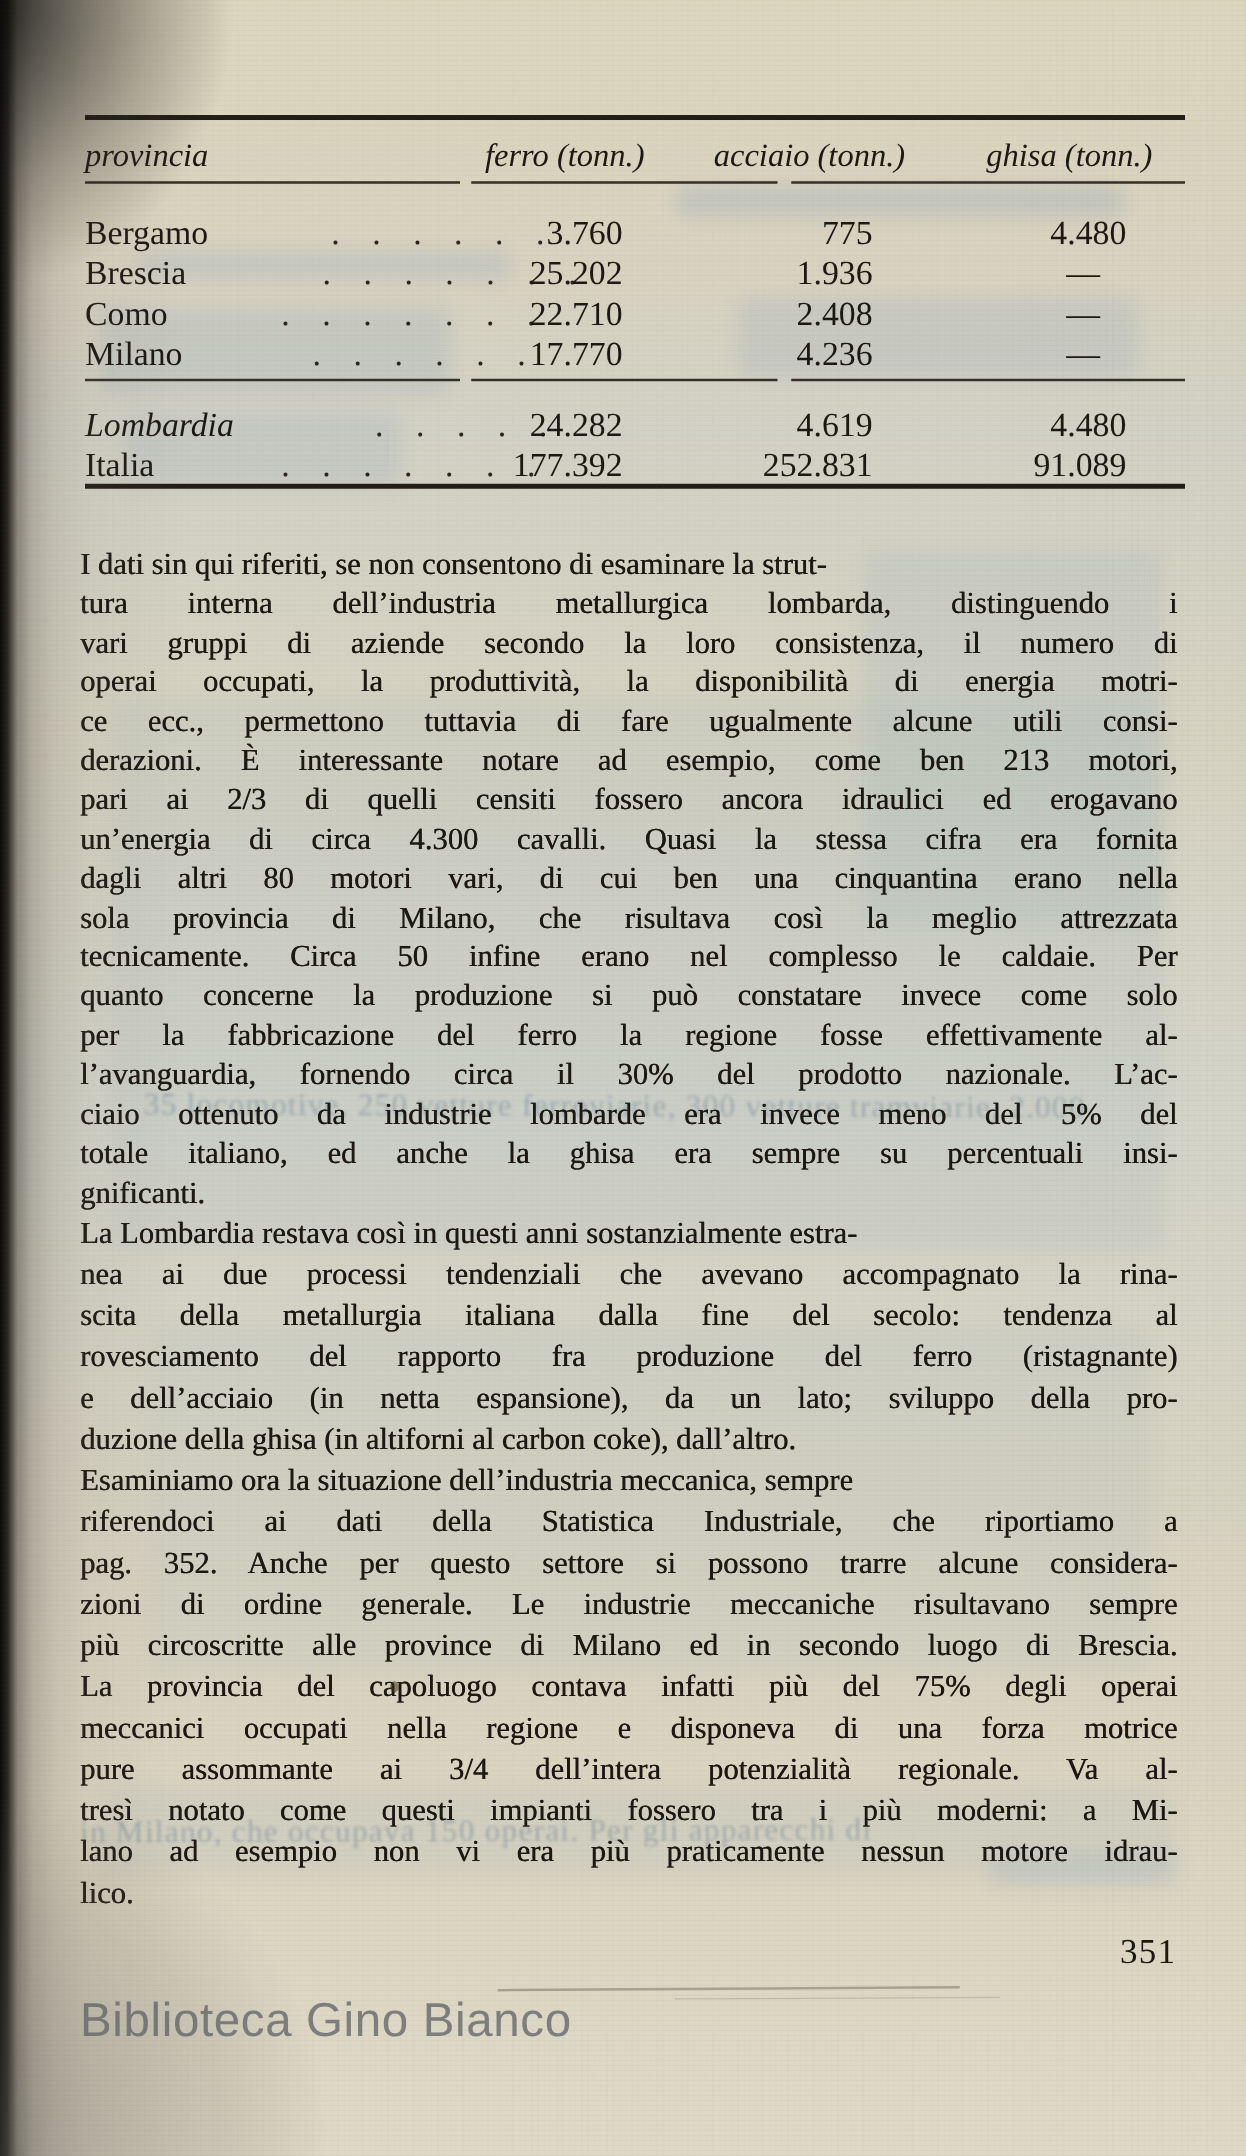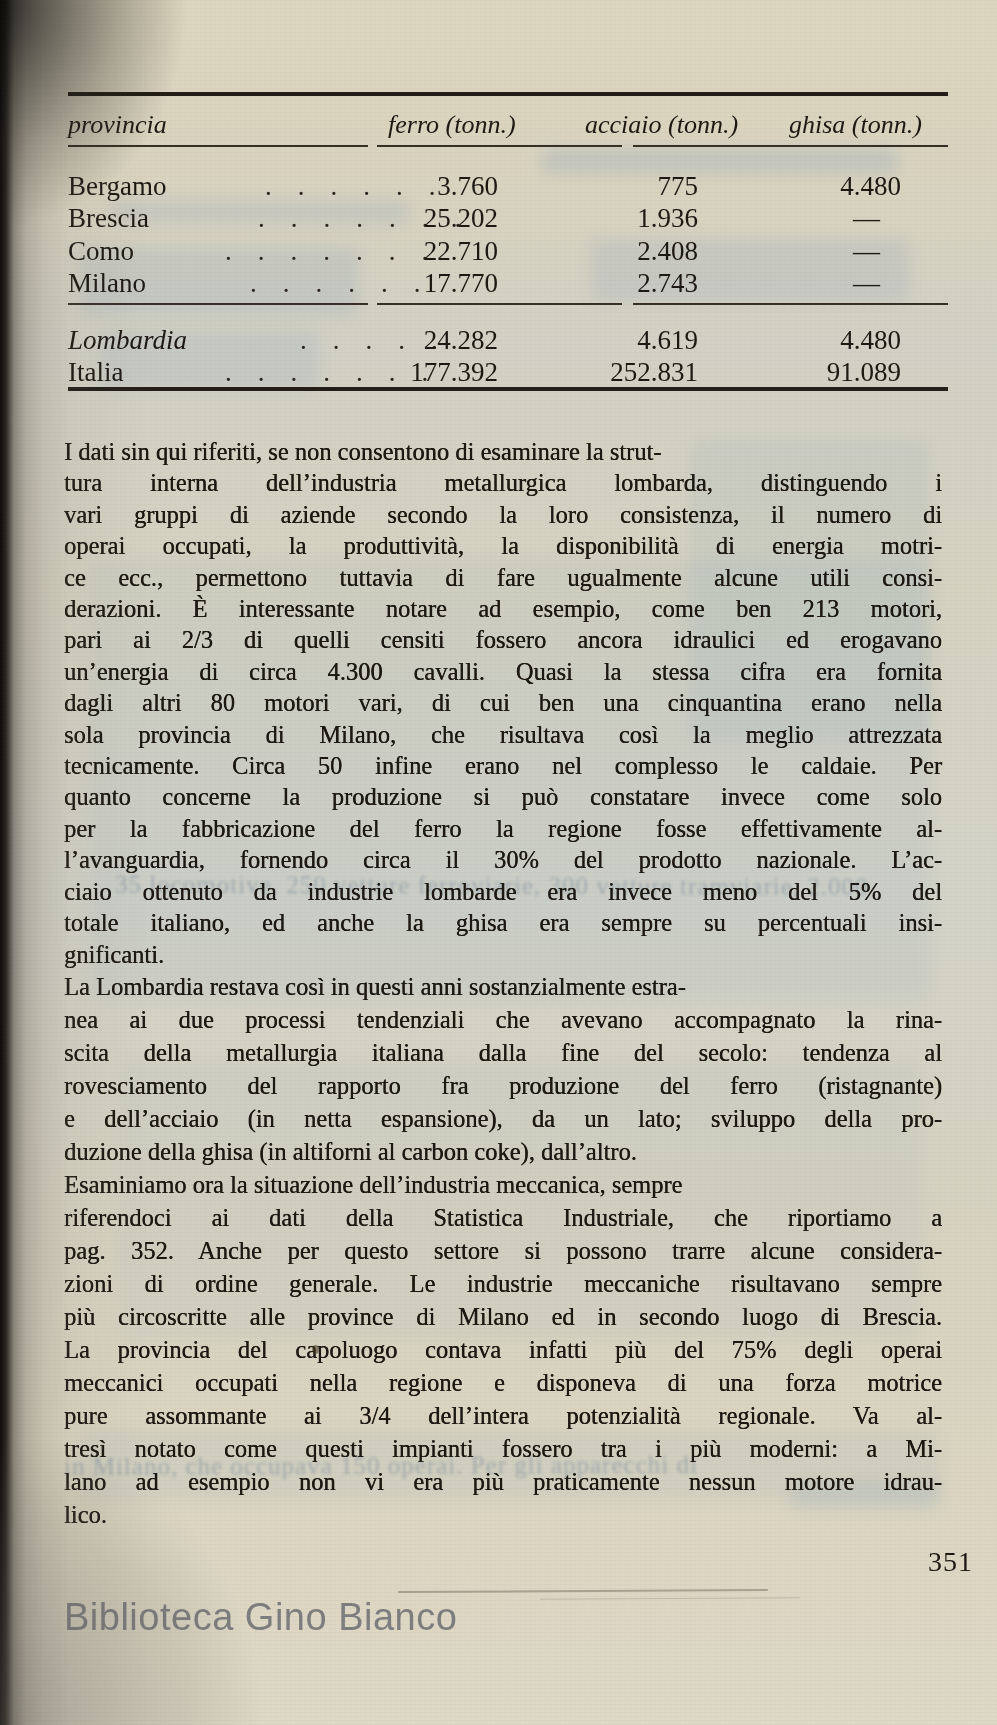--- a/index.html
+++ b/index.html
@@ -45,21 +45,21 @@
   
   .body-text{position:absolute;left:64px;top:436px;width:878px;font-size:24.5px;
     text-shadow:.3px 0 0 currentColor;}
   .para{margin:0;}
   .p0 .bline{line-height:31.4px;}
   .p1 .bline,.p2 .bline{line-height:33px;}
   .bline{text-align:justify;text-align-last:justify;height:auto;}
   .bline.first{text-indent:28px;}
   .bline.last{text-align-last:left;}
   
-  .pagenum{position:absolute;top:1546px;left:732px;width:241px;text-align:right;
+  .pagenum{position:absolute;top:1546px;left:700px;width:241px;text-align:right;
     font-size:28px;letter-spacing:1px;}
   .watermark{position:absolute;left:64px;top:1596px;font-size:38px;
     font-family:"Liberation Sans",sans-serif;color:var(--wm,#7e7e80);letter-spacing:.5px;}
   .pencil{position:absolute;left:398px;top:1590px;width:370px;height:2px;
     background:rgba(128,116,100,.55);transform:rotate(-.35deg);border-radius:2px;}
   .pencil2{position:absolute;left:540px;top:1598px;width:260px;height:1px;
     background:rgba(128,116,100,.30);transform:rotate(-.3deg);}
   .speck{position:absolute;width:7px;height:9px;border-radius:50%;background:rgba(70,55,30,.55);}
 </style>
 </head>
@@ -88,21 +88,21 @@
     <div class="rule thin" style="top:145px;left:0;width:300px;"></div>
     <div class="rule thin" style="top:145px;left:309px;width:245px;"></div>
     <div class="rule thin" style="top:145px;left:565px;width:315px;"></div>
     <div class="rule thin" style="top:303px;left:0;width:300px;"></div>
     <div class="rule thin" style="top:303px;left:309px;width:245px;"></div>
     <div class="rule thin" style="top:303px;left:565px;width:315px;"></div>
     <div class="rule thick" style="top:387px;"></div>
     <div class="t-head" id="t-head">
         <span class="th" style="position: absolute; left: 0px; top: 0px;">provincia</span>
         <span class="th" style="position: absolute; left: 320px; top: 0px;">ferro (tonn.)</span>
-        <span class="th" style="position: absolute; left: 517px; top: 0px;">acciaio (tonn.)</span>
+        <span class="th" style="position: absolute; left: 503px; top: 0px;">acciaio (tonn.)</span>
         <span class="th" style="position: absolute; left: 721px; top: 0px;">ghisa (tonn.)</span>
       </div>
     <div id="t-rows">
         <span class="t-row" style="top: 170px;">
           <span class="t-name">Bergamo</span>
           <span class="t-leader" style="left: 197px;">......</span>
           <span class="t-val c1">3.760</span>
           <span class="t-val c2">775</span>
           <span class="t-val c3">4.480</span>
         </span>
@@ -117,21 +117,21 @@
           <span class="t-name">Como</span>
           <span class="t-leader" style="left: 157px;">.......</span>
           <span class="t-val c1">22.710</span>
           <span class="t-val c2">2.408</span>
           <span class="t-dash">—</span>
         </span>
         <span class="t-row" style="top: 267px;">
           <span class="t-name">Milano</span>
           <span class="t-leader" style="left: 182px;">......</span>
           <span class="t-val c1">17.770</span>
-          <span class="t-val c2">2.743</span>
+          <span class="t-val c2">4.236</span>
           <span class="t-dash">—</span>
         </span>
         <span class="t-row" style="top: 324px;">
           <span class="t-name it">Lombardia</span>
           <span class="t-leader" style="left: 232px;">.....</span>
           <span class="t-val c1">24.282</span>
           <span class="t-val c2">4.619</span>
           <span class="t-val c3">4.480</span>
         </span>
         <span class="t-row" style="top: 356px;">

